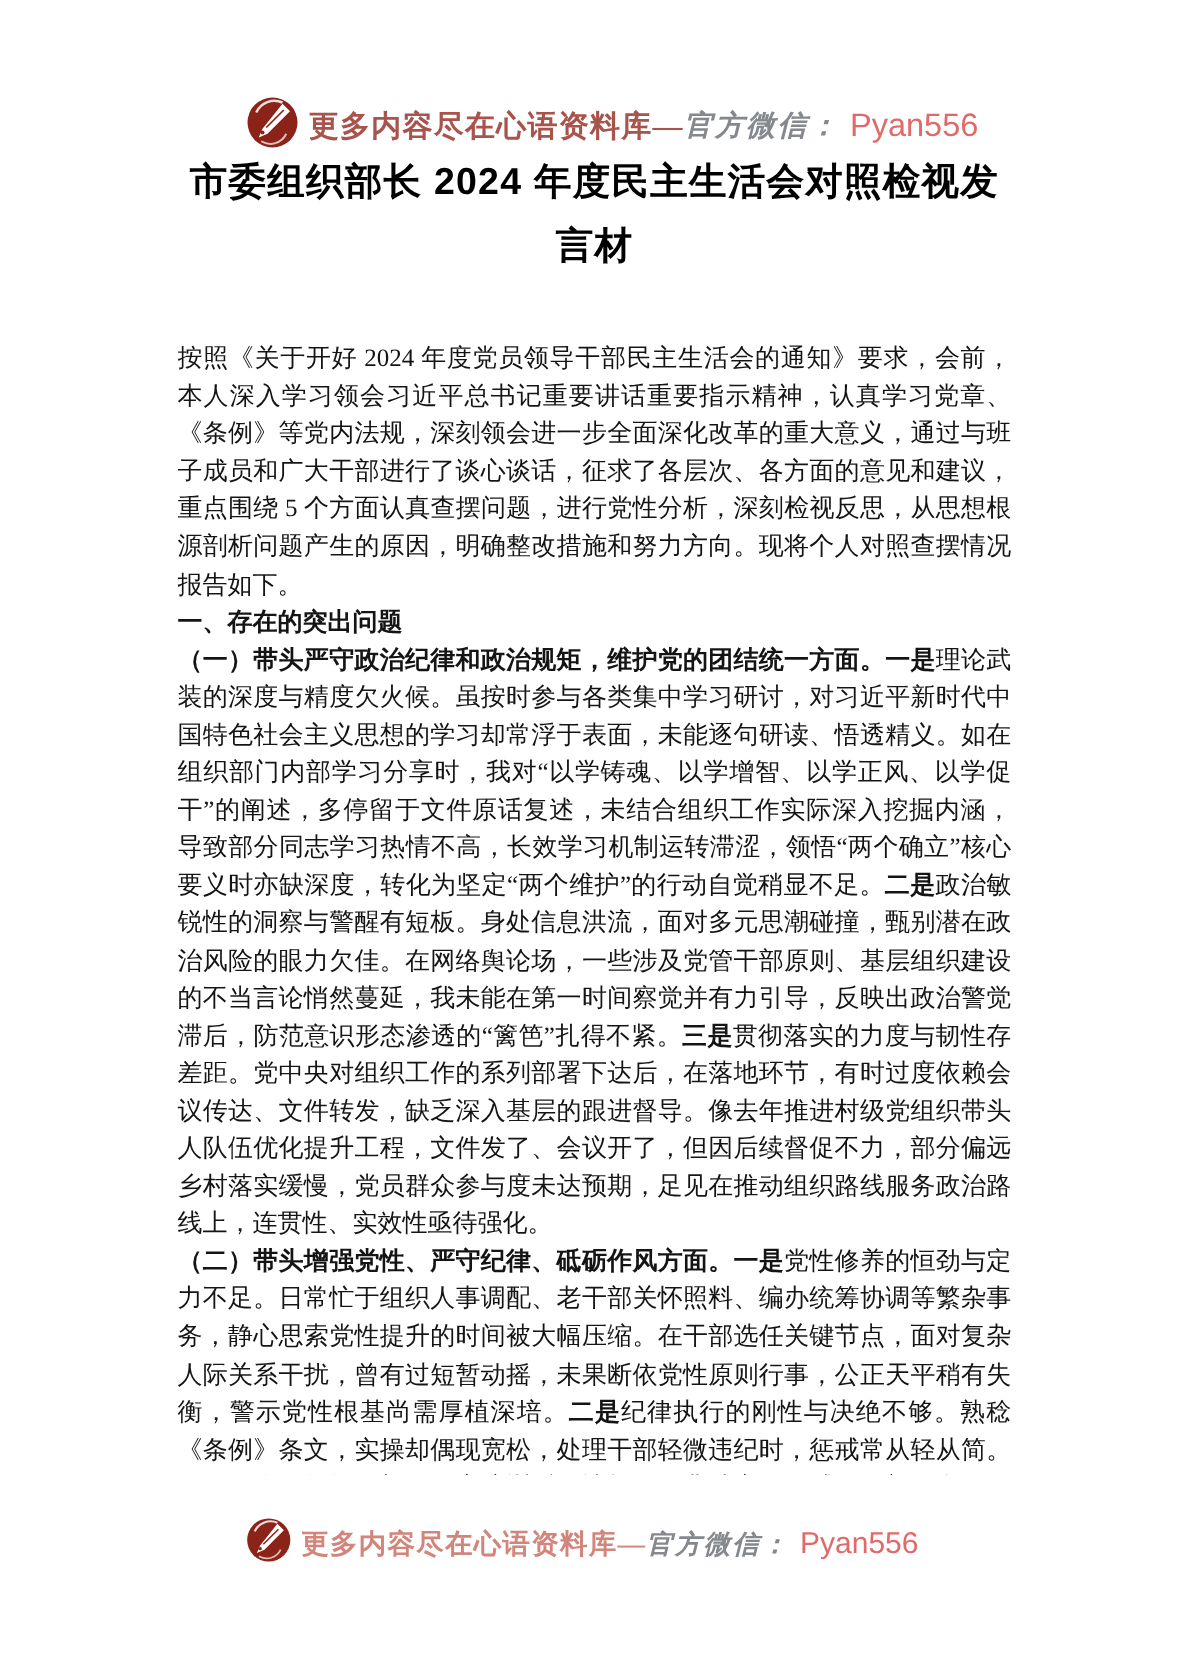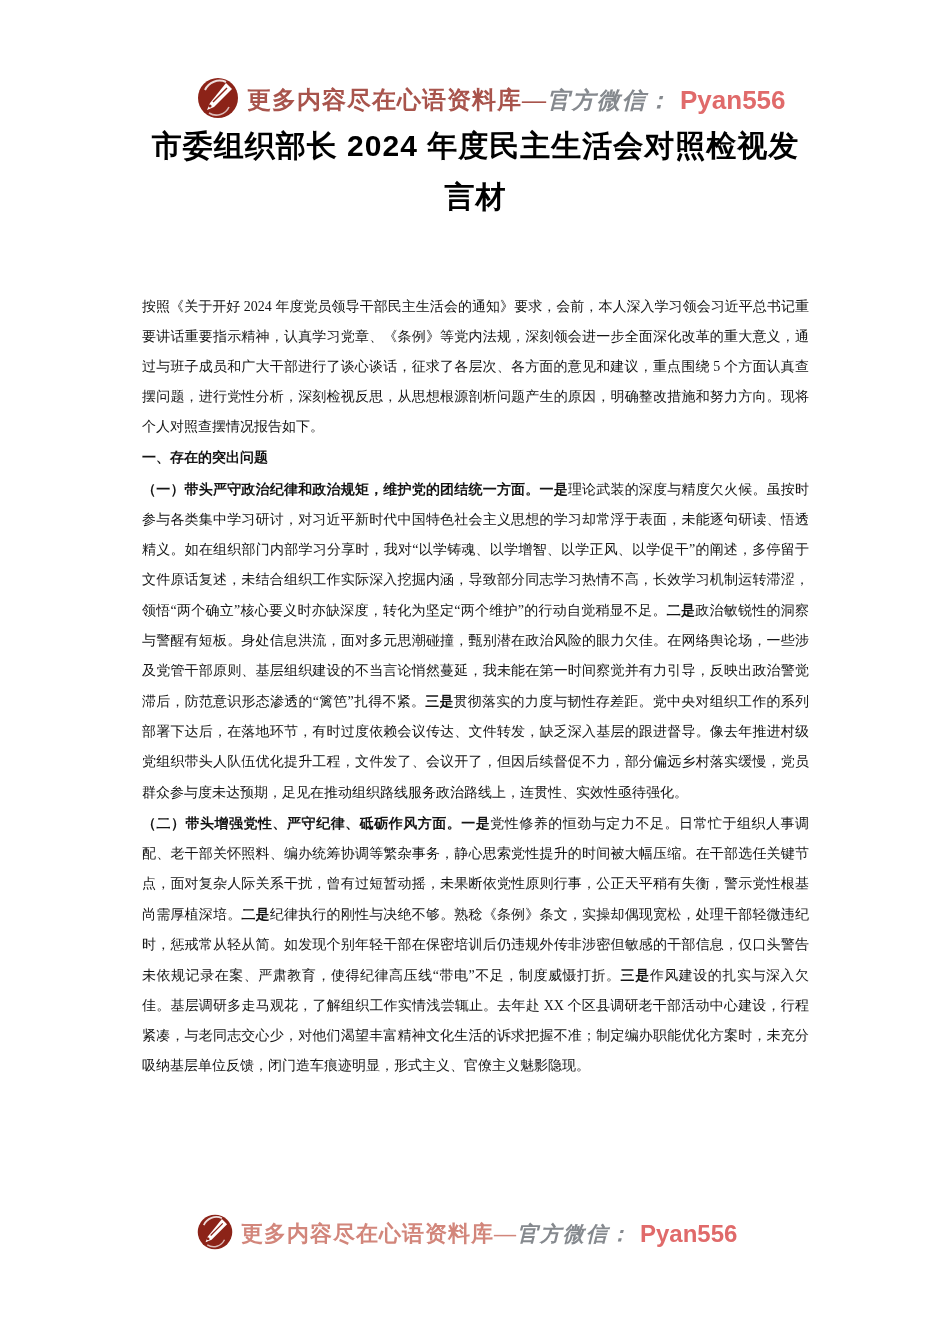--- a/index.html
+++ b/index.html
@@ -39,41 +39,40 @@
     letter-spacing: 2px;
     color: var(--label-gray);
     text-align: right;
   }
   .watermark.header .wm-label { font-size: 23px; }
   .watermark.footer .wm-label { font-size: 21px; }
   .wm-account {
     font-family: "Liberation Sans", "DejaVu Sans", sans-serif;
     color: var(--account);
     margin-left: 8px;
-    font-weight: bold;
   }
   .watermark.header .wm-account { font-size: 26px; }
   .watermark.footer .wm-account { font-size: 24px; }
   
   .content { padding: 120px 141px 0 142px; }
   .doc-title {
     font-family: "Liberation Sans", "DejaVu Sans", sans-serif;
     font-weight: 700;
     color: var(--title);
     font-size: 30px;
     line-height: 51px;
     text-align: center;
     letter-spacing: 1px;
   }
   
   .doc-body {
-    margin-top: 70px;
+    margin-top: 50px;
     height: 908px;
     overflow: hidden;
-    font-size: 14px;
+    font-size: 20px;
     line-height: 30.1px;
     text-align: justify;
     color: var(--body);
   }
   .doc-body p { margin: 0; }
   .run-bold {
     font-weight: 700;
     font-family: "Liberation Sans", "DejaVu Sans", sans-serif;
   }
 </style>

